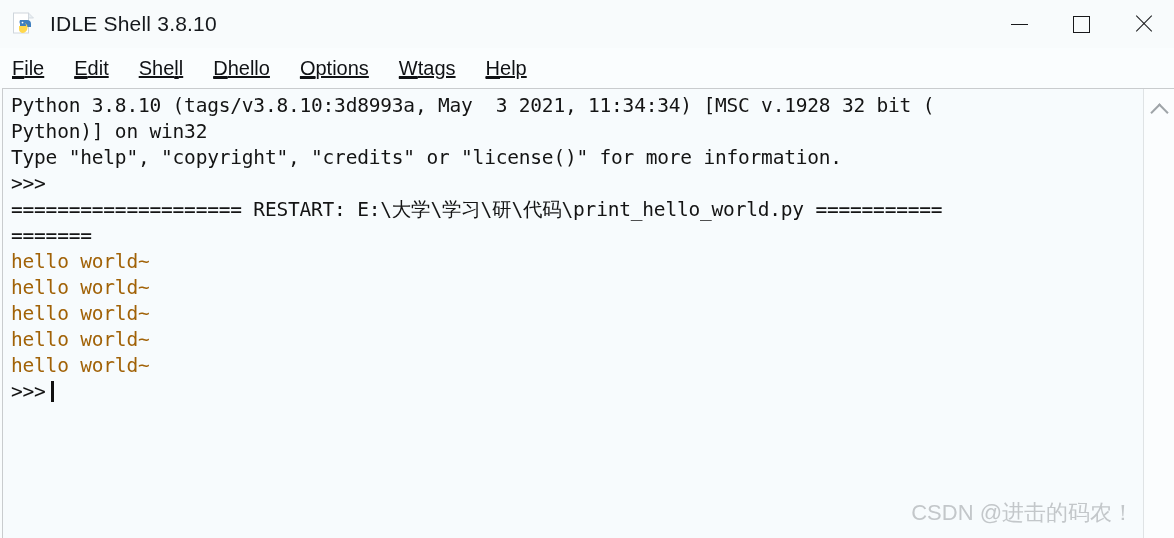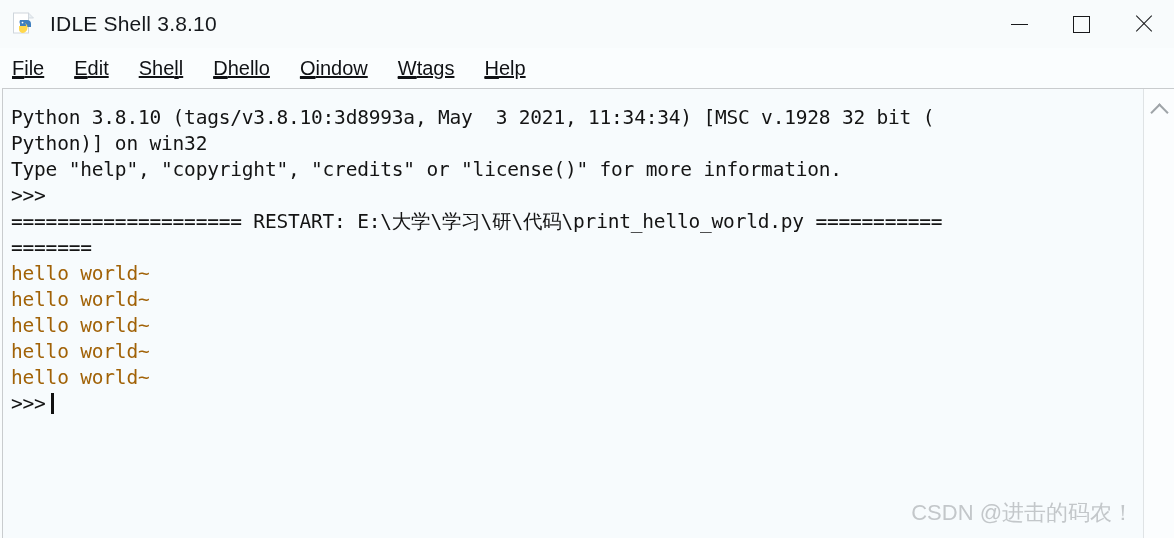--- a/index.html
+++ b/index.html
@@ -126,21 +126,20 @@
     border-bottom: none;
     background: #f7fbfd;
     display: flex;
     overflow: hidden;
   }
   .shell-text {
     flex: 1 1 auto;
     padding: 4px 0 0 8px;
     box-sizing: border-box;
     overflow: hidden;
-    margin-top: 12px;
   }
   .line {
     font-family: "DejaVu Sans Mono", "Liberation Mono", monospace;
     font-size: 19.5px;
     line-height: 26px;
     white-space: pre;
     color: #141414;
     letter-spacing: -0.2px;
   }
   .line.stdout { color: #a16207; }
@@ -248,21 +247,21 @@
     <div class="menu-item">
       <span></span><span class="mnem">E</span><span>dit</span>
     </div>
     <div class="menu-item">
       <span>She</span><span class="mnem">l</span><span>l</span>
     </div>
     <div class="menu-item">
       <span></span><span class="mnem">D</span><span>hello</span>
     </div>
     <div class="menu-item">
-      <span></span><span class="mnem">O</span><span>indow</span>
+      <span></span><span class="mnem">O</span><span>ptions</span>
     </div>
     <div class="menu-item">
       <span></span><span class="mnem">W</span><span>tags</span>
     </div>
     <div class="menu-item">
       <span></span><span class="mnem">H</span><span>elp</span>
     </div>
   </div>
 
   <div class="shell-wrap">

